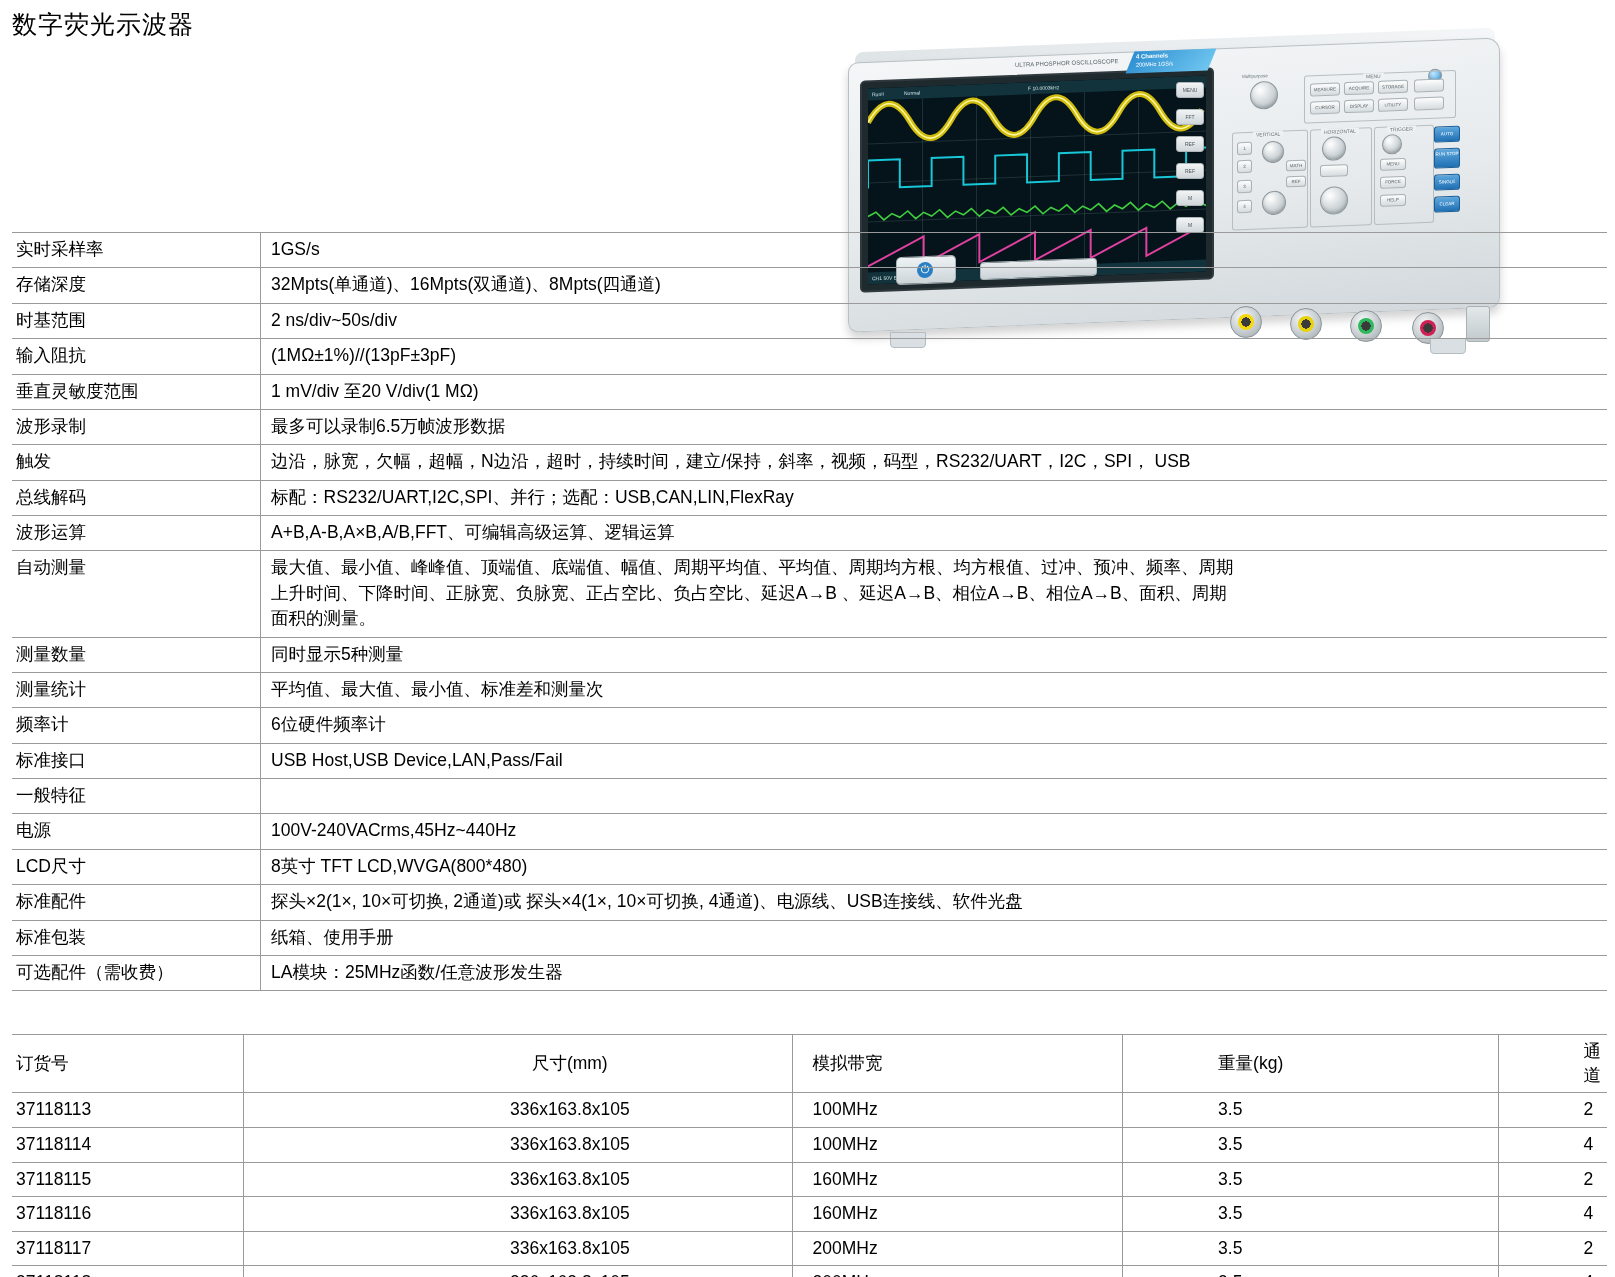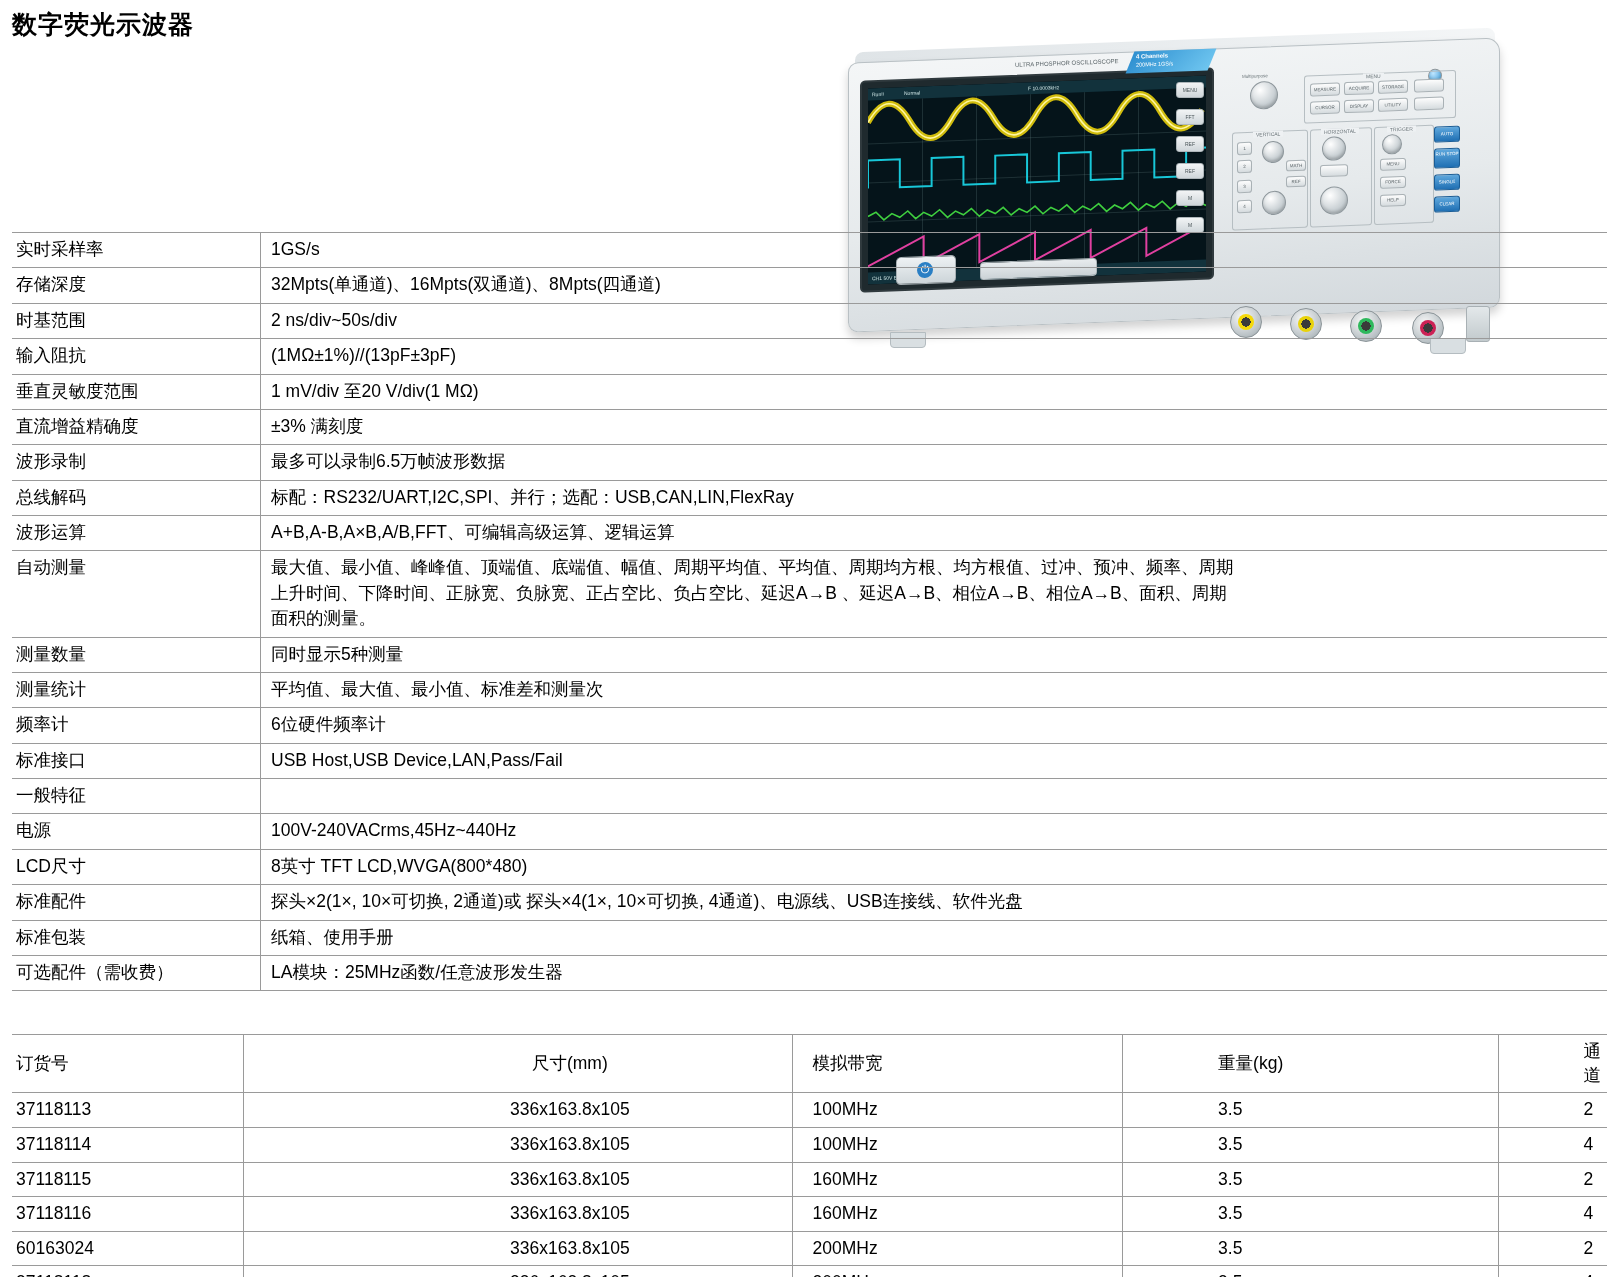--- a/index.html
+++ b/index.html
@@ -18,21 +18,21 @@
   #page {
     position: relative;
     width: 1615px;
     height: 1277px;
   }
   .title {
     position: absolute;
     left: 12px;
     top: 8px;
     font-size: 25px;
-    font-weight: bold;
+    font-weight: normal;
     letter-spacing: 1px;
   }
 
   
   .photo {
     position: absolute;
     left: 820px;
     top: 18px;
     width: 700px;
     height: 340px;
@@ -354,26 +354,26 @@
         </tr>
       <tr>
           <td>输入阻抗</td>
           <td>(1MΩ±1%)//(13pF±3pF)</td>
         </tr>
       <tr>
           <td>垂直灵敏度范围</td>
           <td>1 mV/div 至20 V/div(1 MΩ)</td>
         </tr>
       <tr>
-          <td>直流增益精确度</td>
-          <td>±3% 满刻度</td>
-        </tr>
-      <tr>
           <td>波形录制</td>
           <td>最多可以录制6.5万帧波形数据</td>
+        </tr>
+      <tr>
+          <td>触发</td>
+          <td>边沿，脉宽，欠幅，超幅，N边沿，超时，持续时间，建立/保持，斜率，视频，码型，RS232/UART，I2C，SPI， USB</td>
         </tr>
       <tr>
           <td>总线解码</td>
           <td>标配：RS232/UART,I2C,SPI、并行；选配：USB,CAN,LIN,FlexRay</td>
         </tr>
       <tr>
           <td>波形运算</td>
           <td>A+B,A-B,A×B,A/B,FFT、可编辑高级运算、逻辑运算</td>
         </tr>
       <tr>
@@ -458,21 +458,21 @@
         <td>2</td>
       </tr>
       <tr>
         <td>37118116</td>
         <td>336x163.8x105</td>
         <td>160MHz</td>
         <td>3.5</td>
         <td>4</td>
       </tr>
       <tr>
-        <td>60163024</td>
+        <td>37118117</td>
         <td>336x163.8x105</td>
         <td>200MHz</td>
         <td>3.5</td>
         <td>2</td>
       </tr>
       <tr>
         <td>37118118</td>
         <td>336x163.8x105</td>
         <td>200MHz</td>
         <td>3.5</td>

